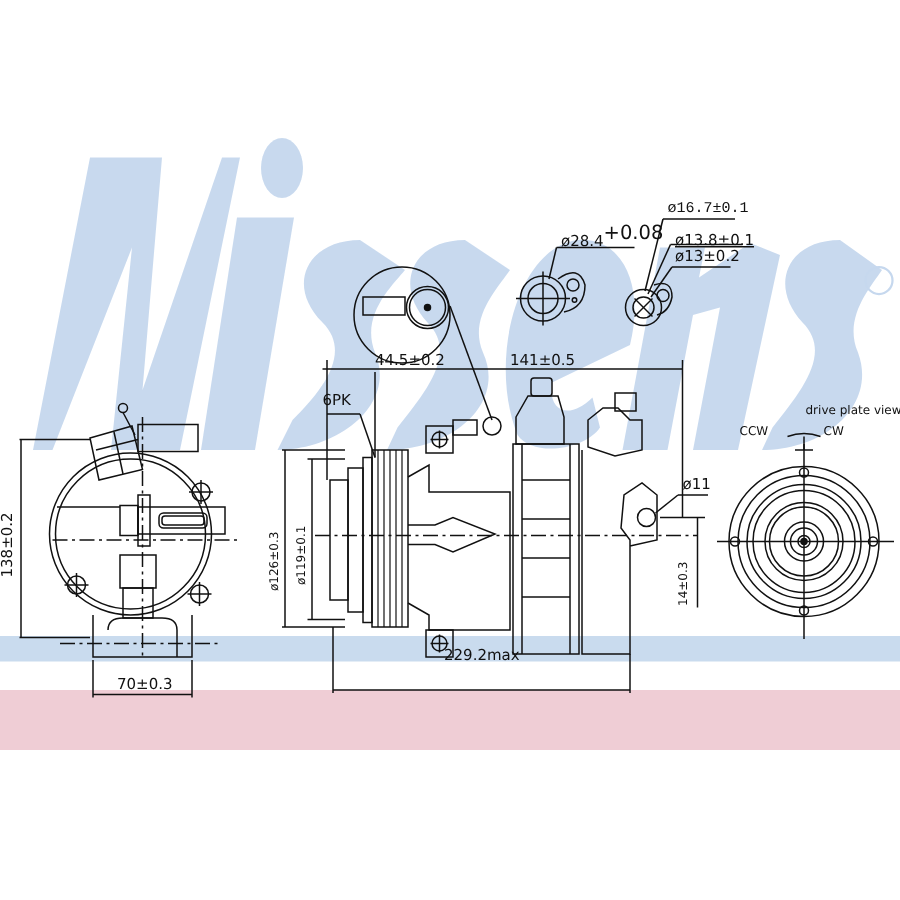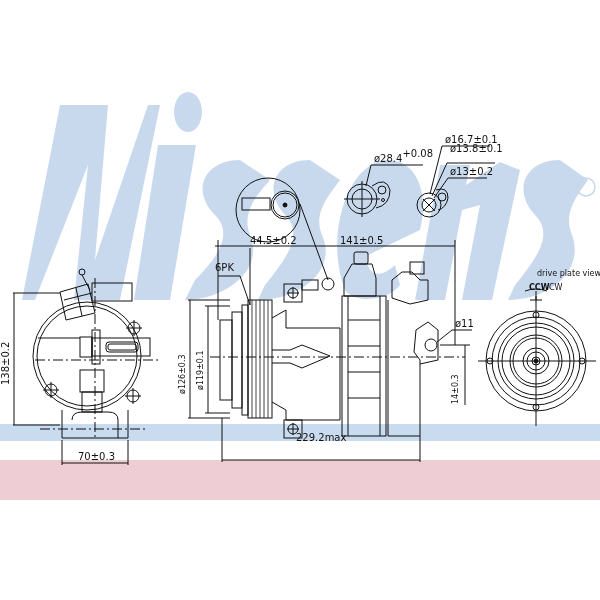--- a/index.html
+++ b/index.html
@@ -237,21 +237,21 @@
 <span class="lbl" style="left:215px;top:263px;">6PK</span>
 <span class="lbl vert small" style="left:179px;top:394px;">ø126±0.3</span>
 <span class="lbl vert small" style="left:197px;top:390px;">ø119±0.1</span>
 <span class="lbl" style="left:250px;top:236px;">44.5±0.2</span>
 <span class="lbl" style="left:340px;top:236px;">141±0.5</span>
 <span class="lbl" style="left:296px;top:433px;">229.2max</span>
 <span class="lbl" style="left:455px;top:319px;">ø11</span>
 <span class="lbl vert small" style="left:452px;top:404px;">14±0.3</span>
 
 <span class="lbl" style="left:374px;top:154px;">
-  <span>ø28.4</span><span style="position:relative;top:-5px;font-size:10px;">+0.08</span>
+  <span>ø28.4</span><span style="position:relative;top:-5px;font-size:13px;">+0.08</span>
 </span>
-<span class="lbl" style="left:445px;top:135px;">ø16.7±0.1</span>
-<span class="lbl" style="left:450px;top:144px;">ø13.8±0.1</span>
+<span class="lbl" style="left:445px;top:135px;font-family:Liberation Mono, monospace;">ø16.7±0.1</span>
+<span class="lbl" style="left:450px;top:156px;text-decoration:underline;">ø13.8±0.1</span>
 <span class="lbl" style="left:450px;top:167px;">ø13±0.2</span>
 
 <span class="lbl small" style="left:497px;top:270px;margin-left:40px;">drive plate view</span>
-<span class="lbl small" style="left:529px;top:284px;font-weight:bold;">CCW</span>
+<span class="lbl small" style="left:493px;top:284px;">CCW</span>
 <span class="lbl small" style="left:549px;top:284px;">CW</span>
 
 </body></html>

